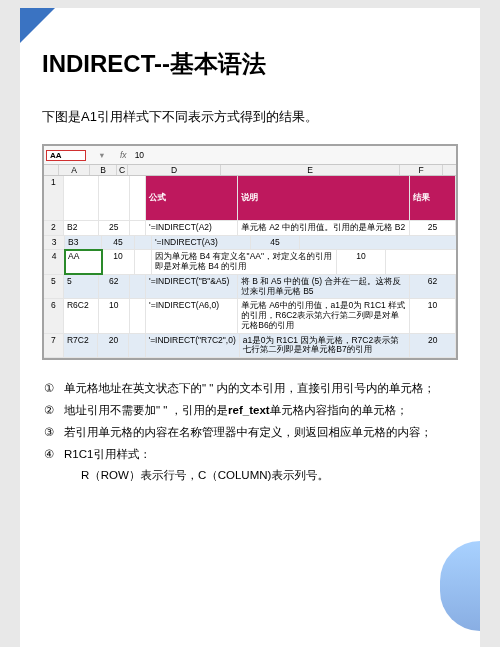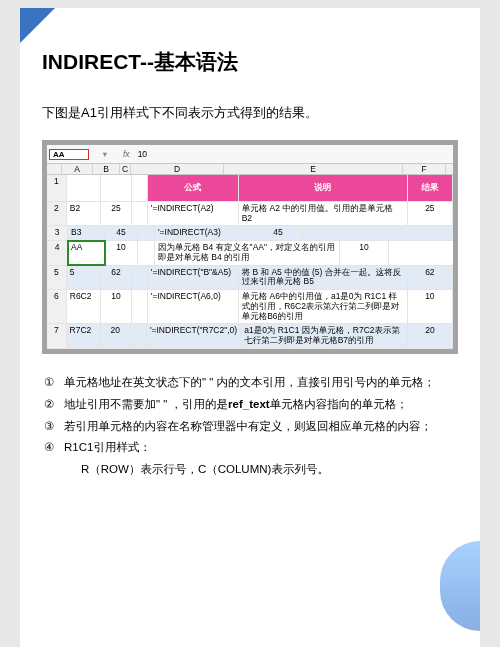--- a/index.html
+++ b/index.html
@@ -29,33 +29,33 @@
   }
   .corner-br {
     position: absolute;
     bottom: 28px; right: 0;
     width: 40px; height: 90px;
     background: linear-gradient(180deg,#6fb3ff 0%,#3a78d0 100%);
     border-radius: 40px 0 0 40px;
     opacity: 0.6;
   }
   .title {
-    font-size: 21px;
+    font-size: 24px;
     font-weight: 700;
     margin: 20px 0 28px 0;
     color: #000;
   }
   .subtitle {
     font-size: 13px;
     color: #000;
     margin: 0 0 18px 0;
   }
   
   .excel {
-    border: 5px solid #a3a3a3;
+    border: 2px solid #a3a3a3;
     font-size: 8.5px;
     margin-bottom: 20px;
     margin-top: 10px;
   }
   .namebox-row {
     display: flex;
     align-items: center;
     height: 18px;
     border-bottom: 1px solid #c8c8c8;
     background: #f7f7f7;
@@ -81,21 +81,21 @@
   .rowhead { width: 14px; background:#f0f0f0; }
   .colA { width: 30px; }
   .colB { width: 26px; }
   .colC { width: 10px; }
   .colD { width: 92px; }
   .colE { width: 178px; }
   .colF { width: 42px; }
   .datarow { display:flex; border-bottom:1px solid #e4e4e4; }
   .cell { border-right:1px solid #e4e4e4; padding: 2px 3px; line-height:1.15; }
   .cell.num { text-align:center; }
-  .th-blue { background:#ec4899; color:#fff; font-weight:600; padding:8px 3px;text-align:center; }
+  .th-blue { background:#be185d; color:#fff; font-weight:600; padding:17px 3px; }
   .banded { background:#e2ebf5; }
   .active-cell { outline: 2px solid #2a8a2a; outline-offset:-1px; background:#fff; }
   
   .notes {
     font-size: 11.5px;
     line-height: 1.55;
     padding-left: 2px;
   }
   .notes .row { display:flex; margin-bottom:4px; }
   .notes .num { width: 20px; flex-shrink:0; }

